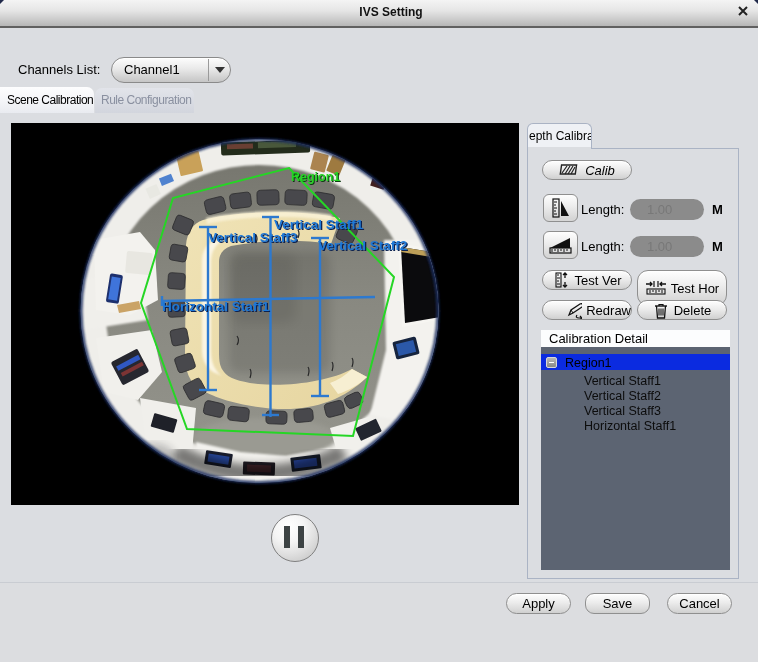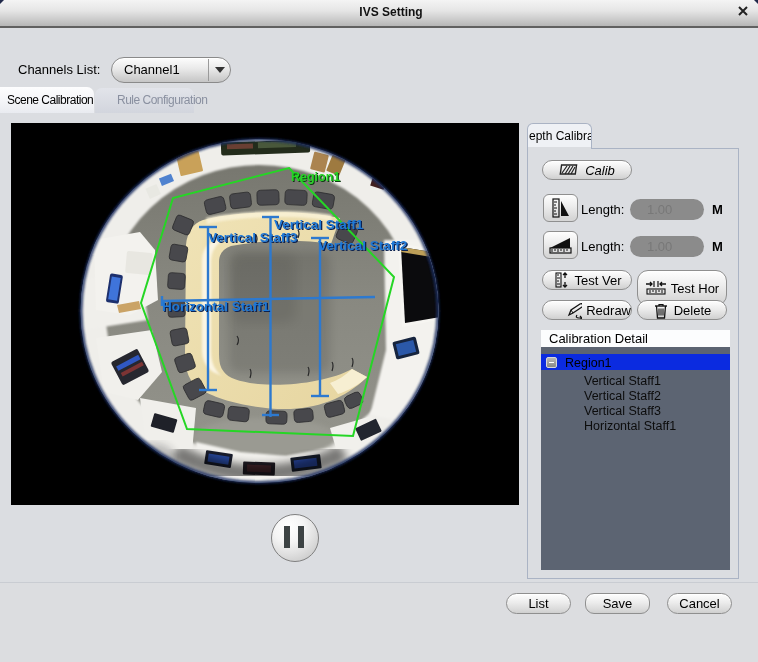--- a/index.html
+++ b/index.html
@@ -14,21 +14,21 @@
   #cnr{right:0;top:0;border-width:0 4px 4px 0;border-color:transparent #20294a transparent transparent;}
   
   #chlab{left:18px;top:62px;font-size:13px;color:#000;}
   #dd{left:111px;top:57px;width:118px;height:24px;border:1px solid #8a8a8a;border-radius:13px;background:linear-gradient(#fdfdfd,#e9e9e9 45%,#d2d2d2 80%,#c6c6c6);box-shadow:inset 0 1px 0 #fff;}
   #ddtext{left:12px;top:4px;font-size:13px;color:#000;}
   #ddsep{left:96px;top:1px;width:1px;height:22px;background:#9a9a9a;}
   #ddarrow{left:103px;top:9px;width:0;height:0;border:5px solid transparent;border-top:6px solid #333;border-bottom:none;}
   
   .tab{height:26px;font-size:12px;line-height:26px;letter-spacing:-0.5px;white-space:nowrap;}
   #tab1{left:0;top:87px;width:94px;background:linear-gradient(#fdfdfe,#f4f5f8 55%,#e9ebf0);border-radius:0 7px 0 0;color:#000;padding-left:7px;box-sizing:border-box;}
-  #tab2{left:95px;top:88px;width:99px;background:linear-gradient(#e2e4ea,#d2d5dd);border-radius:7px 7px 0 0;color:#8a90a0;padding-left:22px;box-sizing:border-box;height:25px;line-height:25px;}
+  #tab2{left:95px;top:88px;width:99px;background:linear-gradient(#e2e4ea,#d2d5dd);border-radius:7px 7px 0 0;color:#8a90a0;padding-left:6px;box-sizing:border-box;height:25px;line-height:25px;}
   
   #video{left:11px;top:123px;width:508px;height:382px;background:#000;}
   
   #pause{left:271px;top:514px;width:48px;height:48px;border-radius:50%;border:1.5px solid #808080;background:radial-gradient(circle at 36% 26%,#ffffff 0%,#f4f4f4 35%,#e0e0e0 60%,#c6c6c6 90%,#bdbdbd);box-sizing:border-box;}
   .pbar{top:11px;width:6px;height:22px;background:#3d4344;}
   
   #panel{left:527px;top:148px;width:212px;height:431px;border:1px solid #aab3c4;box-sizing:border-box;}
   #ptab{left:527px;top:123px;width:65px;height:26px;border:1px solid #aab3c4;border-bottom:none;border-radius:6px 6px 0 0;background:#eff1f5;box-sizing:border-box;overflow:hidden;}
   #ptabtxt{left:1px;top:5px;font-size:12px;color:#000;white-space:nowrap;}
   #ptabcover{left:528px;top:147px;width:63px;height:2px;background:#dbdde1;}
@@ -339,15 +339,15 @@
     <div class="abs" id="minusbox"></div>
     <div class="abs titem" id="treg">Region1</div>
     <div class="abs titem tsub" style="top:27px;">Vertical Staff1</div>
     <div class="abs titem tsub" style="top:42px;">Vertical Staff2</div>
     <div class="abs titem tsub" style="top:57px;">Vertical Staff3</div>
     <div class="abs titem tsub" style="top:72px;">Horizontal Staff1</div>
   </div>
 
   <div class="abs" id="grove"></div>
   <div class="abs" id="footer"></div>
-  <div class="abs pill" id="btnApply">List</div>
+  <div class="abs pill" id="btnApply">Apply</div>
   <div class="abs pill" id="btnSave">Save</div>
   <div class="abs pill" id="btnCancel">Cancel</div>
 
 </body></html>

